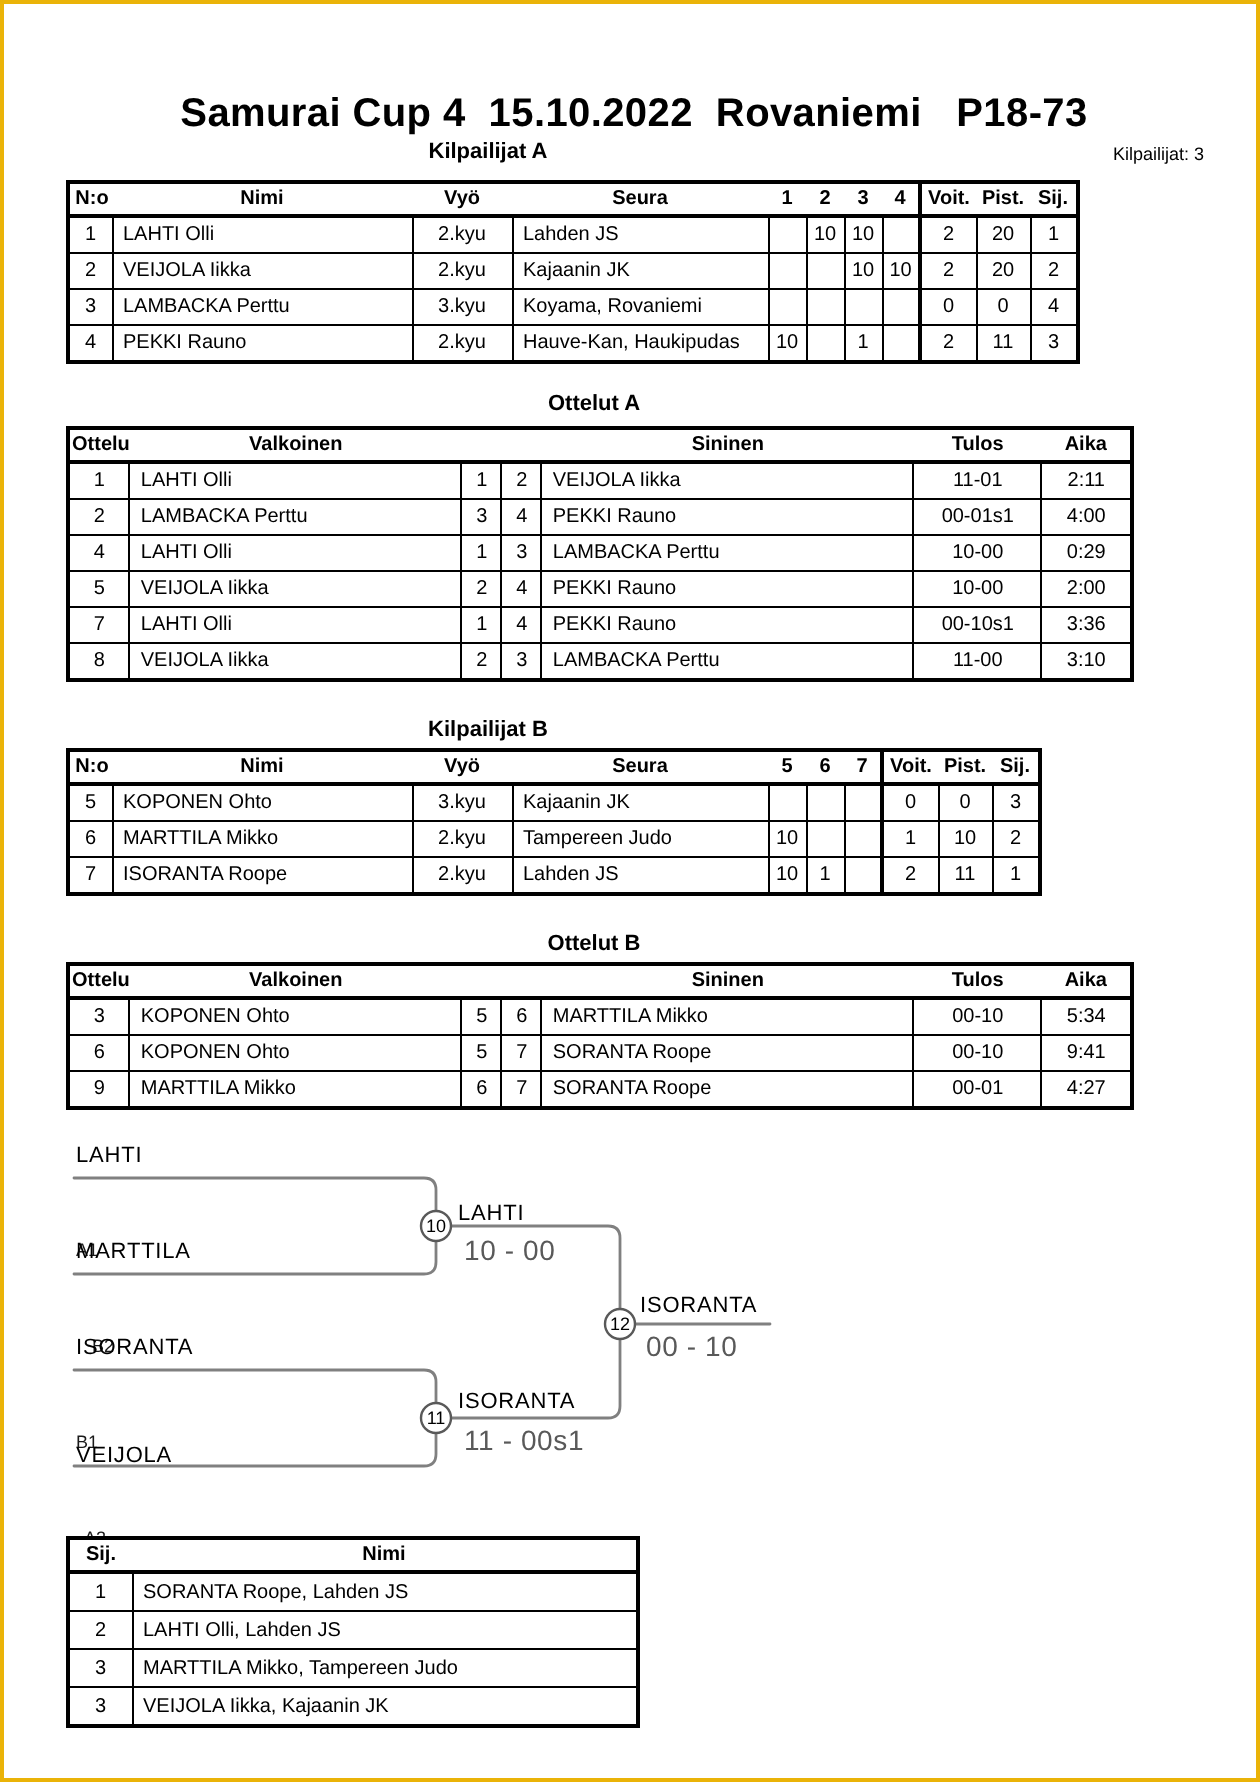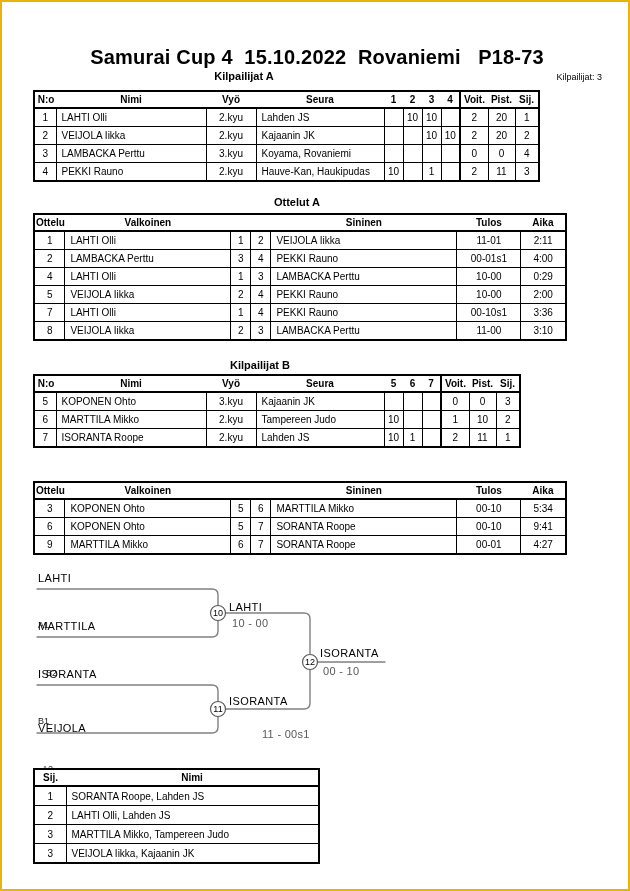--- a/index.html
+++ b/index.html
@@ -4,21 +4,21 @@
 <style>
   html,body{margin:0;padding:0;background:#fff;}
   .page{position:relative;width:630px;height:891px;background:#fff;color:#000;
         font-family:"Liberation Sans",sans-serif;border:2px solid #eab308;
         box-sizing:border-box;overflow:hidden;padding-left:12px;}
   .hdr-title{position:absolute;top:44px;left:0;width:630px;text-align:center;
         font-size:20px;font-weight:bold;white-space:pre;letter-spacing:.2px;}
   .sec{position:absolute;font-size:11px;font-weight:bold;text-align:center;}
   #sec-pool-a{top:68px;left:0;width:484px;}
   #sec-matches-a{top:194px;left:0;width:590px;}
-  #sec-pool-b{top:357px;left:0;width:484px;margin-left:16px;}
+  #sec-pool-b{top:357px;left:0;width:484px;}
   #sec-matches-b{top:464px;left:0;width:590px;}
   #sec-results{top:747px;left:0;width:344px;}
   #comp-count{position:absolute;top:70px;left:455px;width:145px;text-align:right;font-size:9px;}
 
   table.t{position:absolute;border-collapse:collapse;table-layout:fixed;
         font-size:10px;border:2px solid #000;background:#fff;}
   .t th{font-weight:bold;border:0;border-bottom:2px solid #000;padding:0;height:15px;
         overflow:hidden;white-space:nowrap;text-align:center;}
   .t td{border:1px solid #000;padding:0 2px;height:17px;overflow:hidden;
         white-space:nowrap;text-align:center;}
@@ -28,27 +28,27 @@
   #pool-a{left:31px;top:88px;}
   #matches-a{left:31px;top:211px;}
   #pool-b{left:31px;top:372px;}
   #matches-b{left:31px;top:479px;}
   #results{left:31px;top:766px;}
   #results td{height:18px;}
 
   #bracket-svg{position:absolute;left:0;top:560px;}
   .bn,.bw{position:absolute;font-size:11px;letter-spacing:.4px;white-space:nowrap;}
   .bs{position:absolute;font-size:9px;color:#1a1a1a;margin-top:30px;}
-  .bsc{position:absolute;font-size:11px;color:#595959;letter-spacing:.3px;}
+  .bsc{position:absolute;font-size:14px;color:#595959;letter-spacing:.3px;}
   #bk-s1-top{left:36px;top:570px;} #bk-s1-topseed{left:36px;top:588px;}
   #bk-s1-bot{left:36px;top:618px;} #bk-s1-botseed{left:44px;top:636px;}
   #bk-s2-top{left:36px;top:666px;} #bk-s2-topseed{left:36px;top:684px;}
   #bk-s2-bot{left:36px;top:720px;} #bk-s2-botseed{left:40px;top:732px;}
   #bk-w1{left:227px;top:599px;} #bk-w1s{left:230px;top:615px;}
-  #bk-w2{left:227px;top:693px;} #bk-w2s{left:230px;top:726px;margin-left:30px;}
+  #bk-w2{left:227px;top:693px;} #bk-w2s{left:230px;top:710px;}
   #bk-f{left:318px;top:645px;}  #bk-fs{left:321px;top:663px;}
   .cnum{font-size:9px;fill:#000;font-family:"Liberation Sans",sans-serif;}
 </style>
 </head>
 <body>
 
 <div class="page">
 
   <div class="hdr-title">Samurai Cup 4  15.10.2022  Rovaniemi   P18-73</div>
   <div class="sec" id="sec-pool-a">Kilpailijat A</div>
@@ -276,20 +276,21 @@
           <td>10</td>
           <td>1</td>
           <td></td>
           <td class="thL">2</td>
           <td>11</td>
           <td>1</td>
         </tr>
   </tbody>
     </table>
 
+  <div class="sec" id="sec-matches-b">Ottelut B</div>
 
   <table class="t" id="matches-b">
     <colgroup>
         <col style="width:26px">
         <col style="width:166px">
         <col style="width:20px">
         <col style="width:20px">
         <col style="width:186px">
         <col style="width:64px">
         <col style="width:45px">

